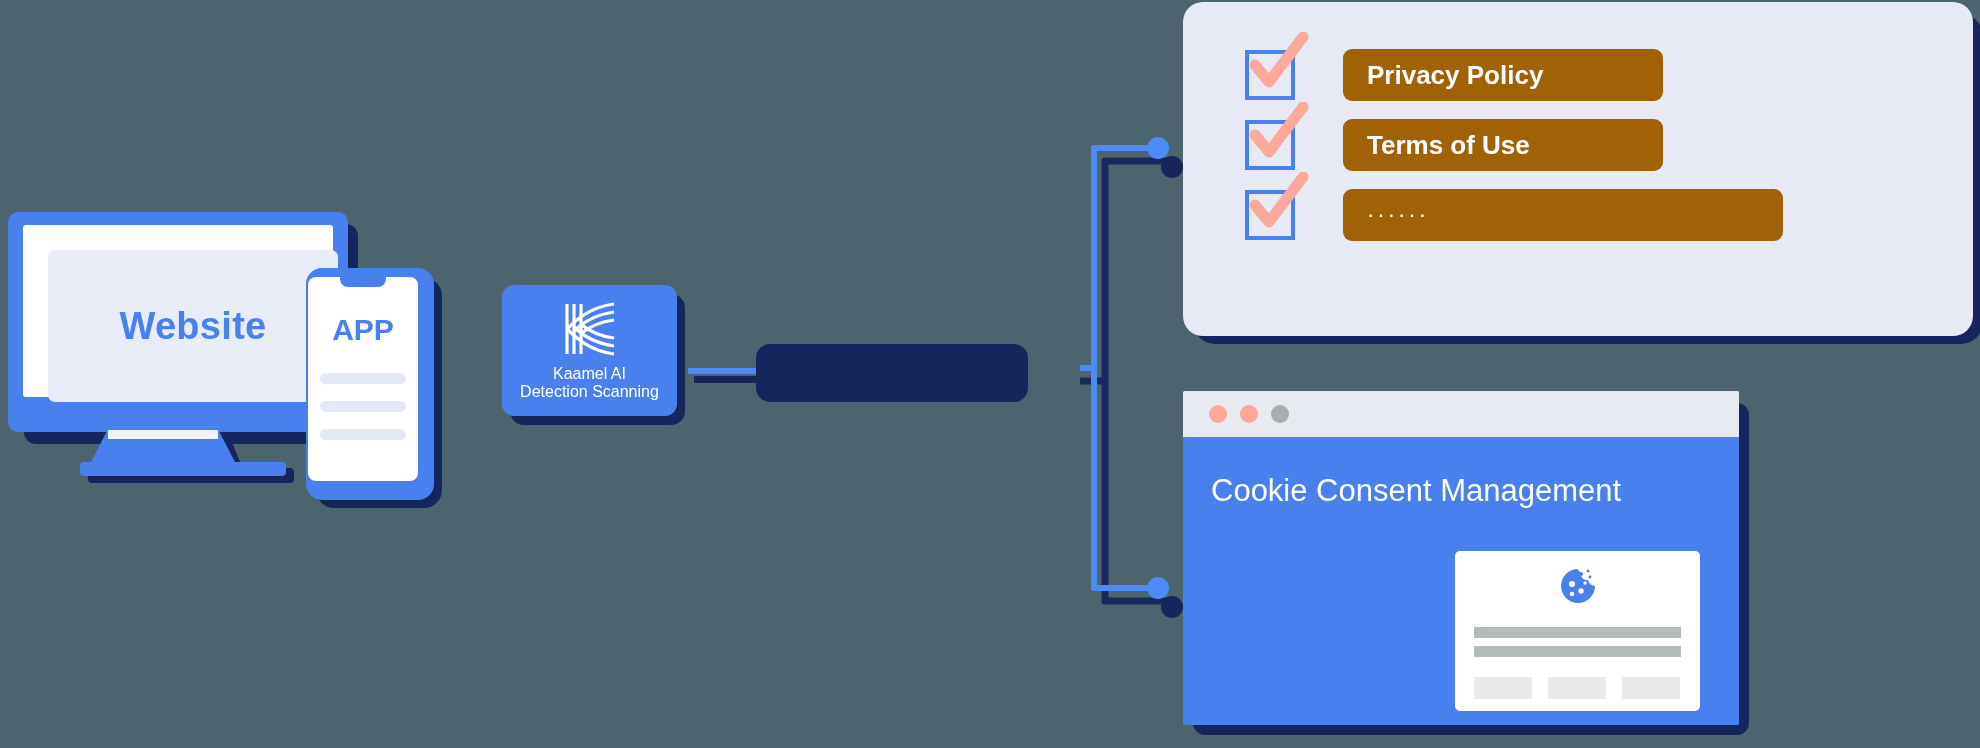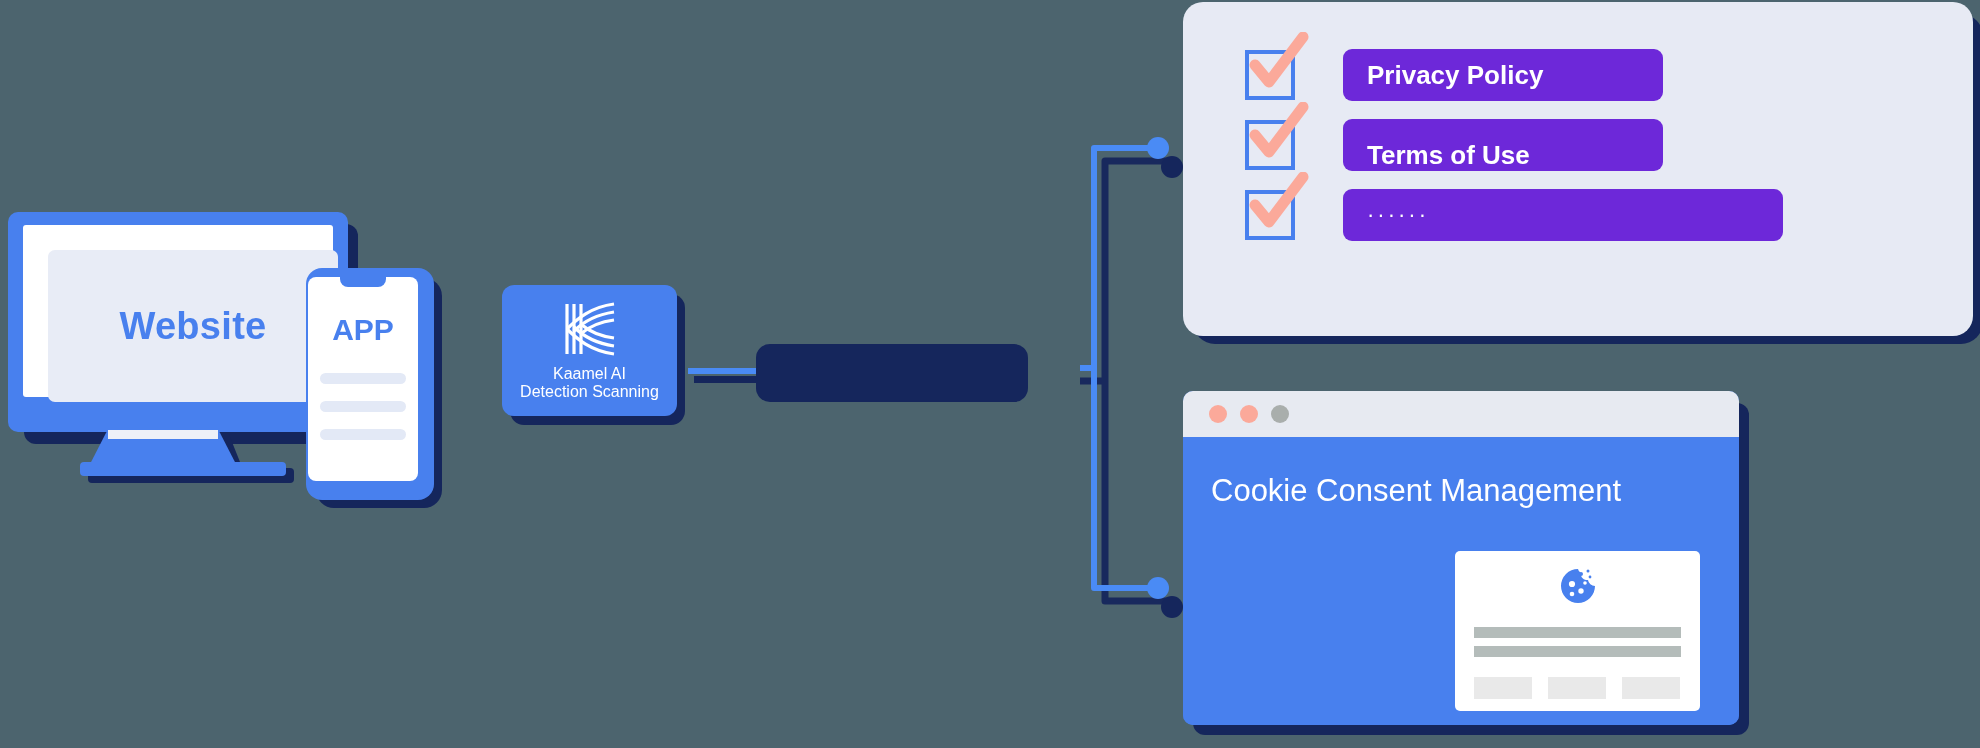--- a/index.html
+++ b/index.html
@@ -141,37 +141,37 @@
   }
   .doc-row { display: flex; align-items: center; height: 70px; position: relative; }
   .checkbox {
     position: relative; width: 50px; height: 50px; flex: 0 0 50px;
     border: 4px solid #4880ee; background: transparent;
   }
   .checkmark {
     position: absolute; left: -4px; top: -22px; width: 64px; height: 62px; pointer-events: none;
   }
   .doc-pill {
-    margin-left: 48px; height: 52px; background: #6d28d9; border-radius: 9px;
+    margin-left: 48px; height: 52px; background: #a16207; border-radius: 9px;
     display: flex; align-items: center; padding: 0 24px;
     color: #ffffff; font-size: 26px; font-weight: bold;
   }
   .doc-pill.w1 { width: 320px; }
-  .doc-pill.w2 { width: 320px; align-items: flex-end; }
+  .doc-pill.w2 { width: 320px; }
   .doc-pill.w3 { width: 440px; font-weight: normal; letter-spacing: 3px; font-size: 22px; }
 
   
   #cookie-group { position: absolute; left: 1183px; top: 391px; width: 800px; height: 355px; }
   #cookie-shadow {
     position: absolute; left: 10px; top: 12px; width: 556px; height: 332px;
     background: #15265c; border-radius: 12px;
   }
   #cookie-window {
     position: absolute; left: 0; top: 0; width: 556px; height: 334px;
-    border-radius: 10px; overflow: hidden; background: #4880ee;
+    border-radius: 2px; overflow: hidden; background: #4880ee;
   }
   #cookie-titlebar {
     height: 46px; background: #e7eaf1; display: flex; align-items: center; padding-left: 26px;
   }
   .traffic-dot { width: 18px; height: 18px; border-radius: 50%; margin-right: 13px; }
   #cookie-body { position: relative; height: 288px; background: #4880ee; }
   #cookie-heading {
     position: absolute; left: 28px; top: 36px;
     color: #ffffff; font-size: 31px; font-weight: normal; white-space: nowrap;
   }

